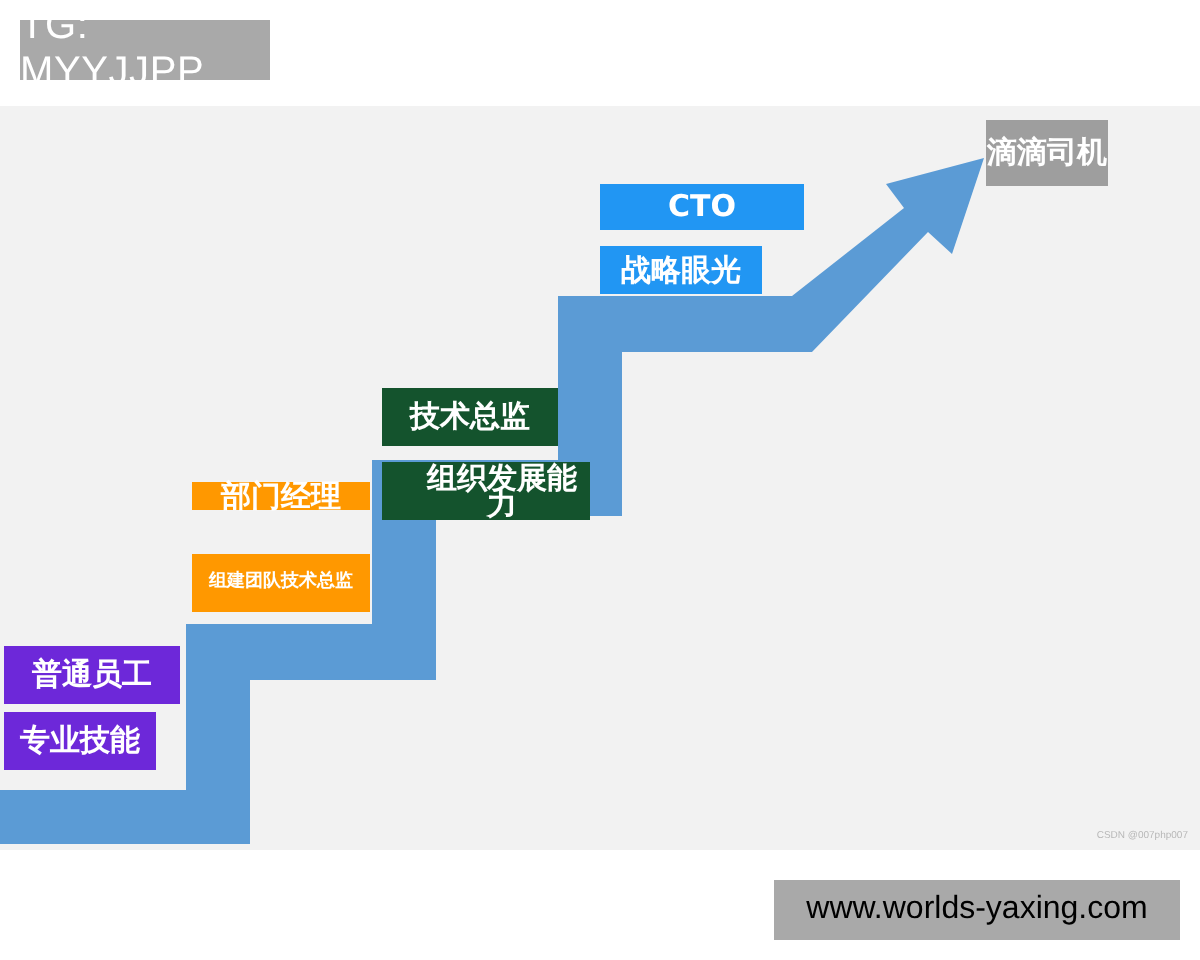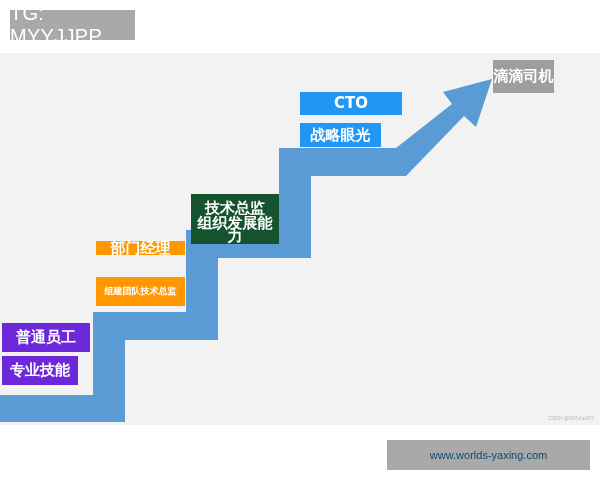--- a/index.html
+++ b/index.html
@@ -30,21 +30,21 @@
   .green { background: #14532d; margin-top: 36px; }
   .blue { background: #2196f3; }
   .gray { background: #9e9e9e; }
   .small { font-size: 9px; line-height: 11px; }
   .credit {
     position: absolute; right: 6px; top: 415px; font-size: 5px; color: #b8b8b8;
     font-family: "Liberation Sans", sans-serif;
   }
   .url {
     position: absolute; left: 387px; top: 440px; width: 203px; height: 30px;
-    background: #a9a9a9; color: #0c4a6e; font-size: 11px;
+    background: #a9a9a9; color: #000000; font-size: 16px;
     font-family: "Liberation Sans", sans-serif;
     display: flex; align-items: center; justify-content: center;
   }
 </style>
 </head>
 <body>
 
 <div class="tag">TG: MYYJJPP</div>
 
 <div class="panel"></div>
@@ -66,21 +66,21 @@
   <span>部门经理</span>
 </div>
 <div class="box orange small" style="left:96px;top:277px;width:89px;height:29px;">
   <span>组建团队</span>
   <span>技术总监</span>
 </div>
 
 <div class="box green" style="left:191px;top:158px;width:88px;height:29px;">
   <span>技术总监</span>
 </div>
-<div class="box green" style="left:191px;top:179px;width:88px;height:29px;">
+<div class="box green" style="left:191px;top:195px;width:88px;height:29px;padding-left:16px;">
   <span>组织发展能力</span>
 </div>
 
 <div class="box blue" style="left:300px;top:92px;width:102px;height:23px;">
   <span>CTO</span>
 </div>
 <div class="box blue" style="left:300px;top:123px;width:81px;height:24px;">
   <span>战略眼光</span>
 </div>
 

